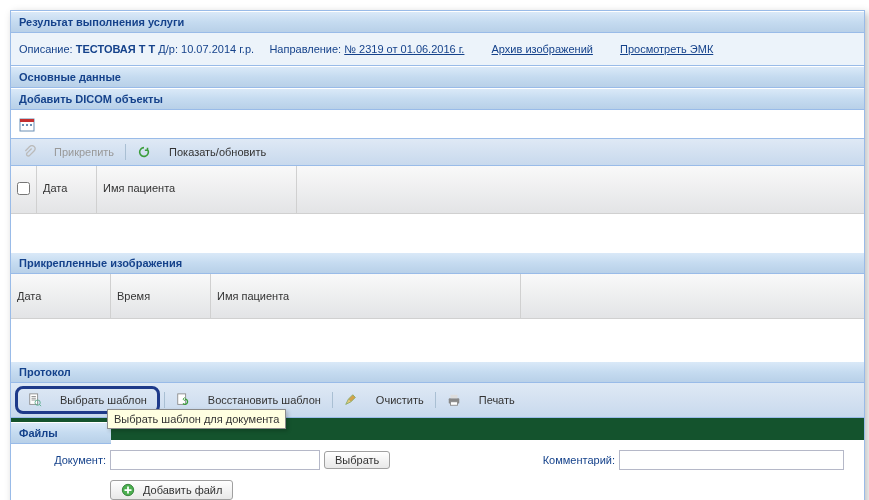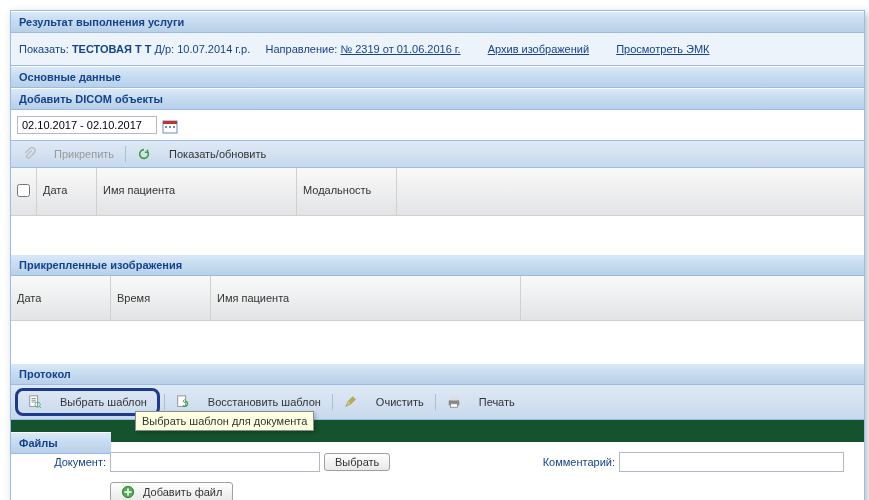--- a/index.html
+++ b/index.html
@@ -89,40 +89,39 @@
 .main-sub { border-bottom: 1px solid #99bbe8; }
 </style>
 </head>
 <body>
 
 <div class="panel">
 
   <div class="section-header">Результат выполнения услуги</div>
 
   <div class="patient-bar">
-    <span>Показать:</span>
+    <span>Описание:</span>
     <b>ТЕСТОВАЯ Т Т</b>
     <span>Д/р:</span>
     <span>10.07.2014</span>
     <span>г.р.</span>
     &nbsp;&nbsp;&nbsp;
     <span>Направление:</span>
     <a href="#">№ 2319  от 01.06.2016  г.</a>
     <span class="link-sep"></span>
     <a href="#">Архив изображений</a>
     <span class="link-sep"></span>
     <a href="#">Просмотреть ЭМК</a>
   </div>
 
   <div class="section-header main-sub">Основные данные</div>
 
   <div class="section-header">Добавить DICOM объекты</div>
 
   <div class="date-bar">
-    <input class="date-input" value="02.10.2017 - 02.10.2017" style="">
     <span class="cal-icon">
       <svg viewBox="0 0 16 16">
           <rect x="1" y="3" width="14" height="12" fill="#fff" stroke="#6b8fb5"></rect>
           <rect x="1" y="3" width="14" height="3" fill="#c53030"></rect>
           <rect x="3" y="8" width="2" height="2" fill="#6b8fb5"></rect>
           <rect x="7" y="8" width="2" height="2" fill="#6b8fb5"></rect>
           <rect x="11" y="8" width="2" height="2" fill="#6b8fb5"></rect>
         </svg>
     </span>
   </div>
@@ -144,21 +143,20 @@
           </svg>
       </span>
       <span>Показать/обновить</span>
     </span>
   </div>
 
   <div class="grid-header">
     <div class="cell chk-col"><input type="checkbox" style=""></div>
     <div class="cell" style="width:60px">Дата</div>
     <div class="cell" style="width:200px">Имя пациента</div>
-    <div class="cell" style="width:100px">Модальность</div>
     <div class="cell" style="flex:1;border-right:none"></div>
   </div>
   <div class="grid-body"></div>
 
   <div class="section-header">Прикрепленные изображения</div>
 
   <div class="grid-header">
     <div class="cell" style="width:100px">Дата</div>
     <div class="cell" style="width:100px">Время</div>
     <div class="cell" style="width:310px">Имя пациента</div>
@@ -207,24 +205,24 @@
     <span class="tb-btn">
       <span class="icon">
         <svg viewBox="0 0 16 16">
             <rect x="2" y="6" width="12" height="6" fill="#888" rx="1"></rect>
             <rect x="4" y="2" width="8" height="4" fill="#ddd"></rect>
             <rect x="4" y="10" width="8" height="4" fill="#fff" stroke="#888"></rect>
           </svg>
       </span>
       <span>Печать</span>
     </span>
-    <div class="tooltip" style="left:124px;top:26px">Выбрать шаблон для документа</div>
-  </div>
-
-  <div class="section-header" style="width:100px;position:relative;top:12px">Файлы</div>
+    <div class="tooltip" style="left:96px;top:26px">Выбрать шаблон для документа</div>
+  </div>
+
+  <div class="section-header" style="width:100px;position:relative;top:4px">Файлы</div>
 
   <div class="files-area">
     <div class="row">
       <span class="label" style="width:75px">Документ:</span>
       <input class="text-input" style="width: 210px;">
       <button class="btn">Выбрать</button>
       <span style="flex:1"></span>
       <span class="label">Комментарий:</span>
       <input class="text-input" style="width: 225px;">
     </div>

